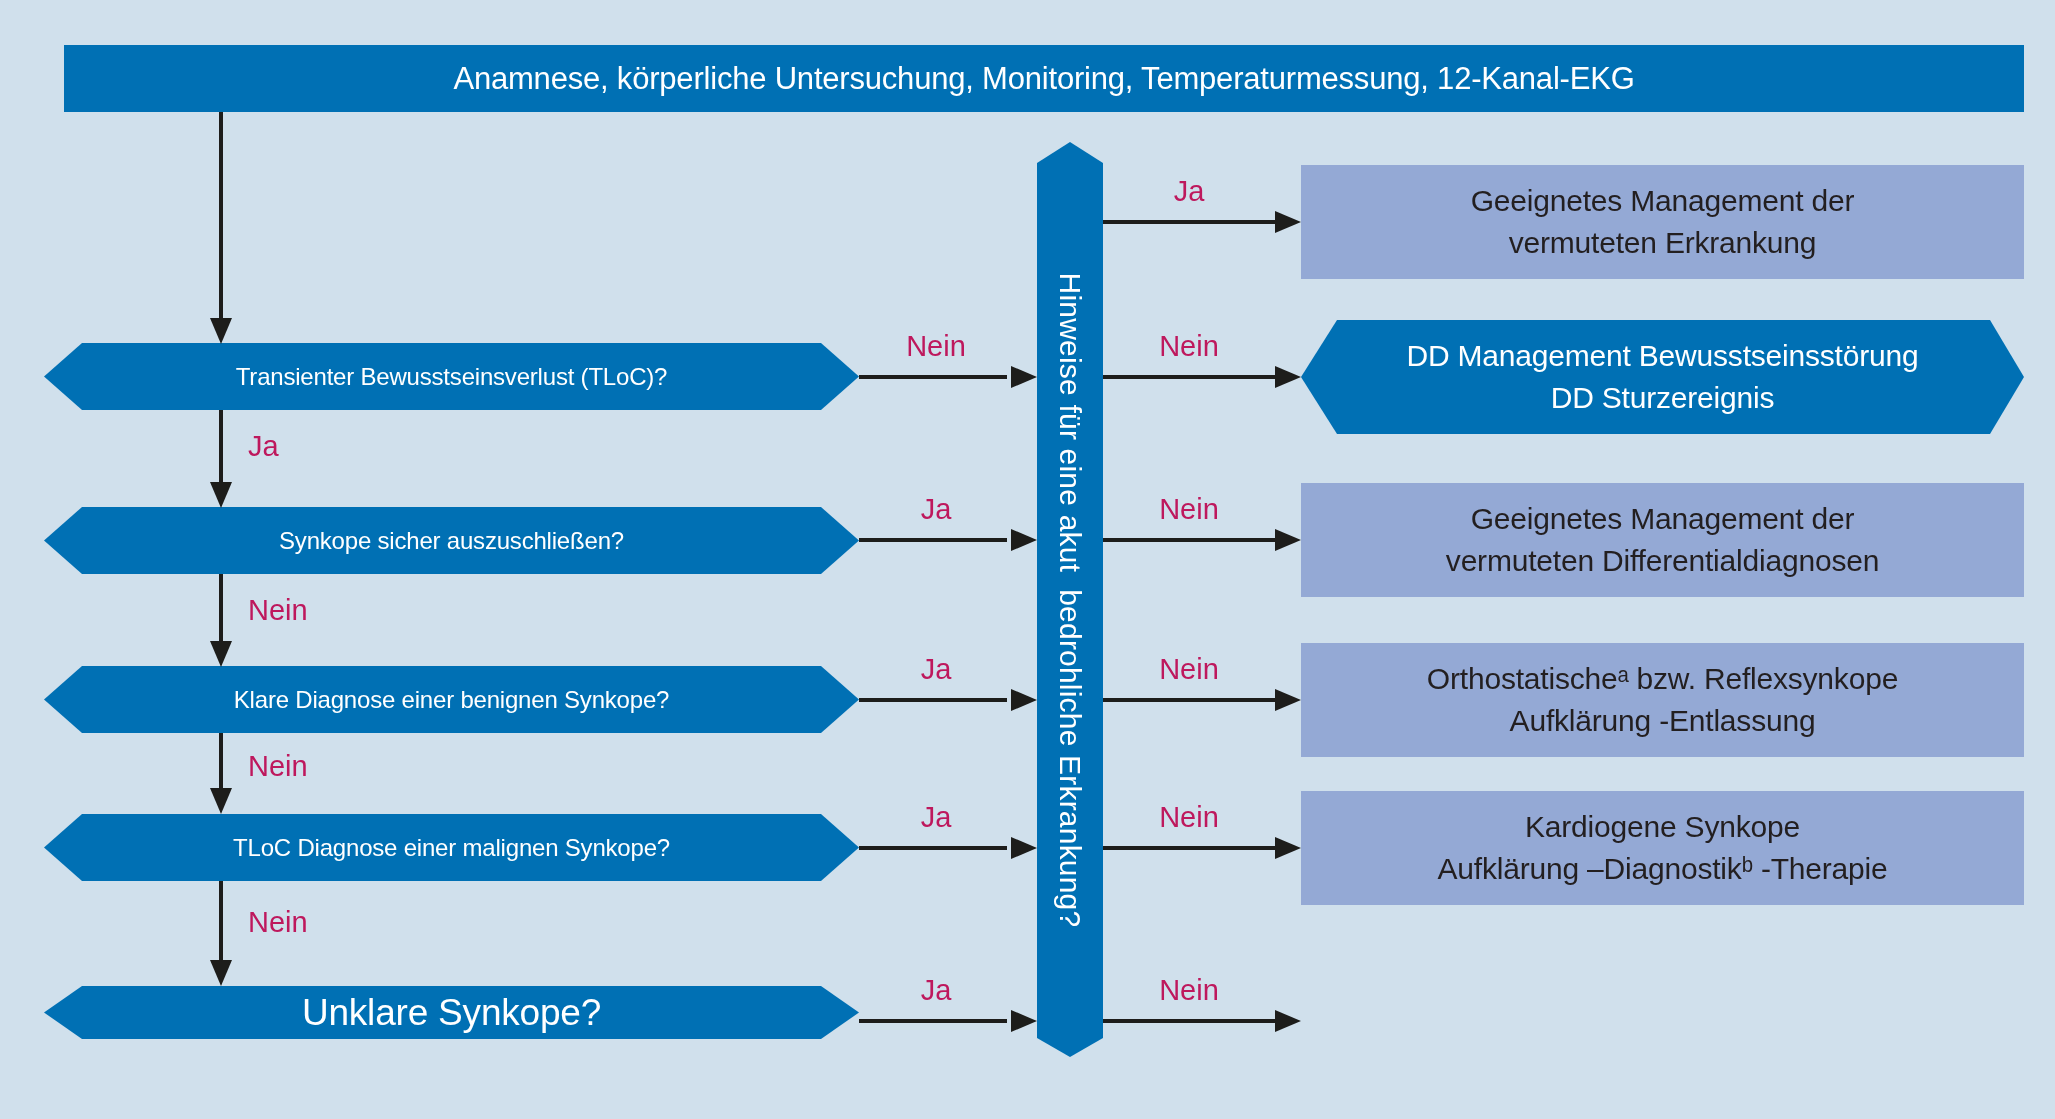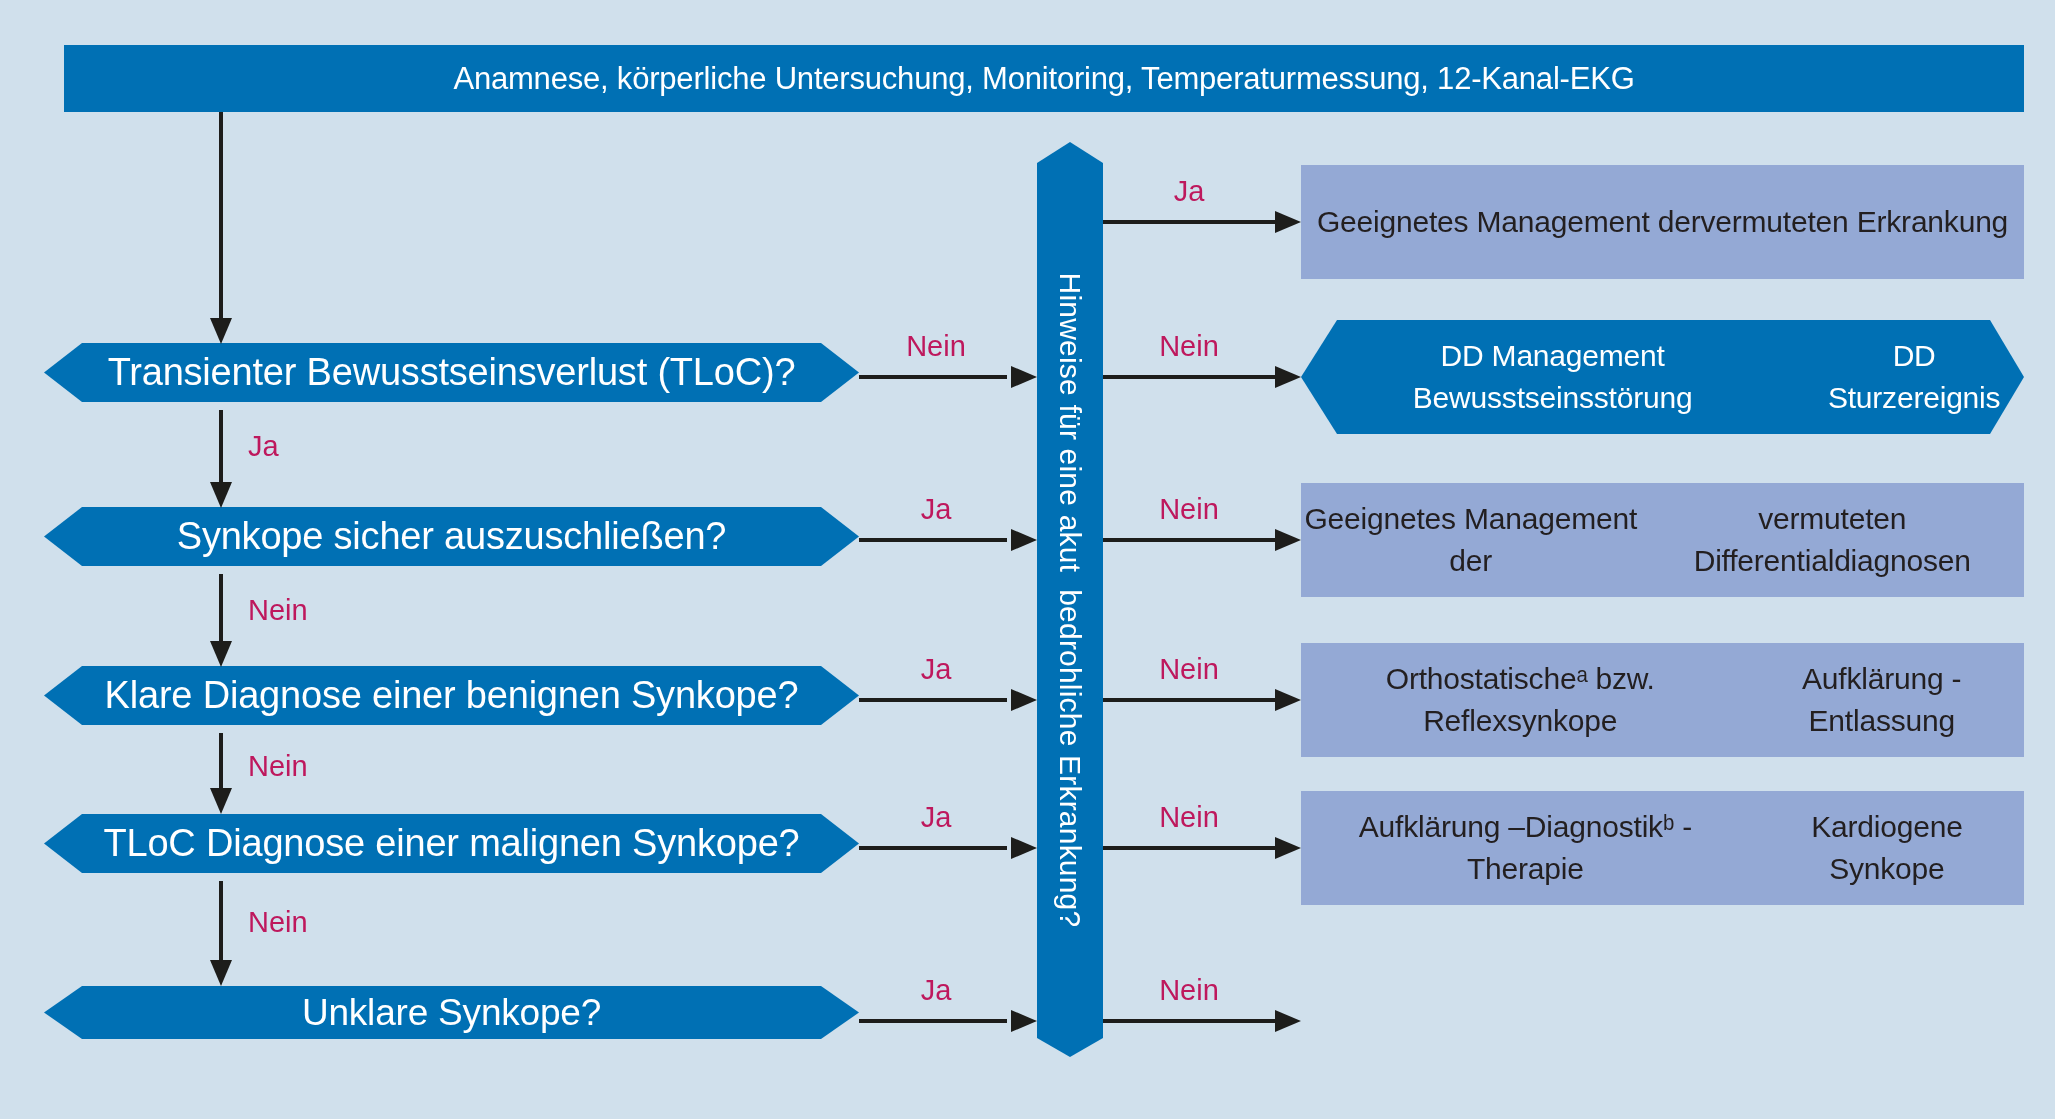--- a/index.html
+++ b/index.html
@@ -10,30 +10,30 @@
     color:#231f20;
     margin-left:16px;
   }
   .banner {
     position:absolute; left:48px; top:45px; width:1960px; height:67px;
     background:#0070b4; color:#ffffff;
     display:flex; align-items:center; justify-content:center;
     font-size:31px; letter-spacing:-0.2px;
   }
   .hex-left {
-    position:absolute; left:28px; width:815px; height:59px;
+    position:absolute; left:28px; width:815px; height:67px;
     background:#0070b4; color:#ffffff;
     display:flex; align-items:center; justify-content:center;
-    font-size:38px; letter-spacing:-0.2px; text-align:center;
+    font-size:24px; letter-spacing:-0.2px; text-align:center;
     clip-path:polygon(0 50%, 38px 0, calc(100% - 38px) 0, 100% 50%, calc(100% - 38px) 100%, 38px 100%);
   }
   .hex-left.big { font-size:37px; }
   .node-right {
     position:absolute; left:1285px; width:723px; height:114px;
-    display:flex; align-items:center; justify-content:center;
+    display:flex; flex-direction:column; align-items:center; justify-content:center;
     font-size:30px; letter-spacing:-0.2px; line-height:42px; text-align:center;
   }
   .node-right.rect { background:#94a9d5; color:#231f20; }
   .node-right.hex {
     background:#0070b4; color:#ffffff;
     clip-path:polygon(0 50%, 36px 0, calc(100% - 34px) 0, 100% 50%, calc(100% - 34px) 100%, 36px 100%);
   }
   .vbar {
     position:absolute; left:1021px; top:142px; width:66px; height:915px;
     background:#0070b4;
@@ -101,22 +101,22 @@
   </div>
   <div class="node-right rect" style="top:483px;">
     <span>Geeignetes Management der</span>
     <span>vermuteten Differentialdiagnosen</span>
   </div>
   <div class="node-right rect" style="top:643px;justify-content:center;">
     <span>Orthostatischeᵃ bzw. Reflexsynkope</span>
     <span>Aufklärung -Entlassung</span>
   </div>
   <div class="node-right rect" style="top:791px;">
+    <span>Kardiogene Synkope</span>
     <span>Aufklärung –Diagnostikᵇ -Therapie</span>
-    <span>Kardiogene Synkope</span>
   </div>
 
   <div class="line-v" style="left:203px;top:112px;height:206px;"></div>
   <div class="arr-down" style="left:194px;top:318px;"></div>
 
   <div class="line-v" style="left:203px;top:410px;height:72px;"></div>
   <div class="arr-down" style="left:194px;top:482px;"></div>
   <div class="lbl inline" style="left:232px;top:430px;">Ja</div>
 
   <div class="line-v" style="left:203px;top:574px;height:67px;"></div>

